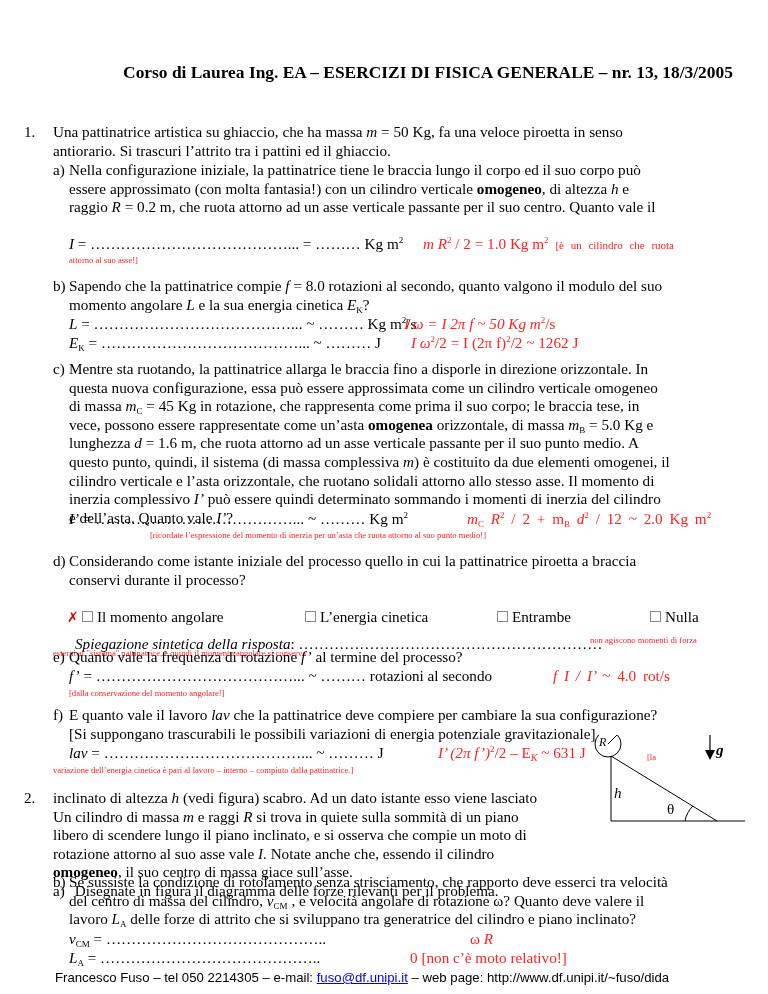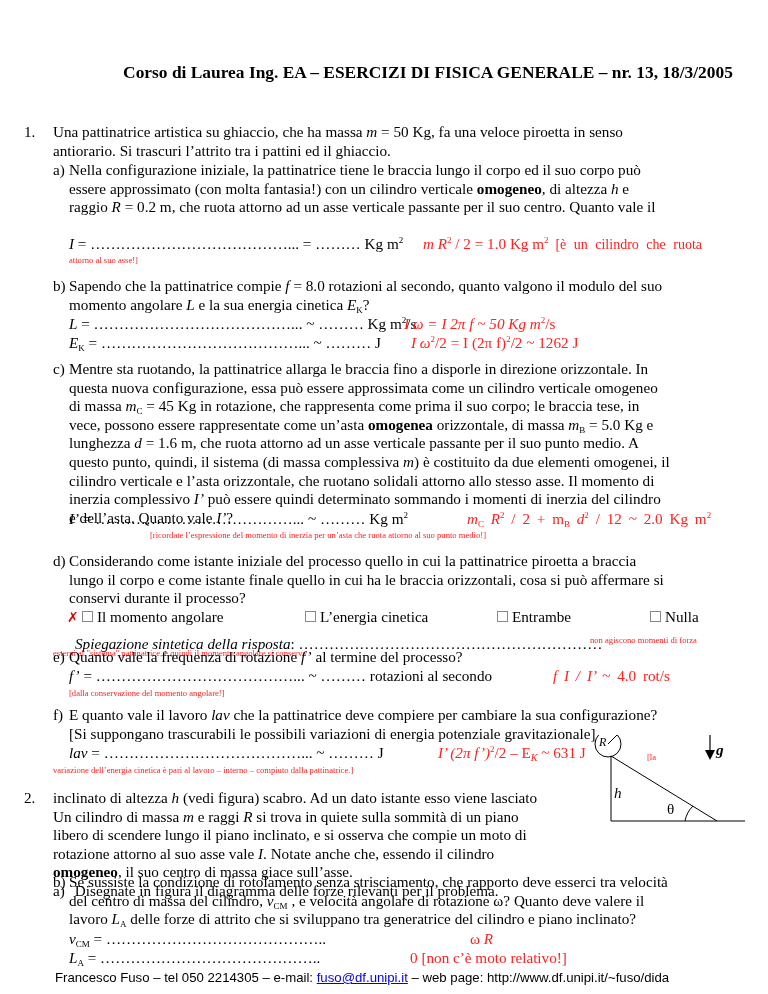--- a/index.html
+++ b/index.html
@@ -1,21 +1,21 @@
 <!DOCTYPE html>
 <html><head>
 <meta charset="utf-8">
 <style>
   html, body { margin:0; padding:0; background:#fff; }
   body { width:768px; height:994px; position:relative; overflow:hidden;
          font-family:"Liberation Serif", serif; color:#000; font-size:15.2px; line-height:18.6px; }
   .abs { position:absolute; }
   .title { left:0; width:768px; top:63px; text-align:center; font-weight:bold; font-size:17.4px;margin-left:44px; }
   .red { color:#ff2020; }
-  .tiny { font-size:14px; line-height:11px; }
+  .tiny { font-size:11px; line-height:11px; }
   .small-red { color:#ff2020; font-size:8.6px; }
   i { font-style:italic; }
   b { font-weight:bold; }
   sup { font-size:9px; line-height:0; vertical-align:6px; }
   sub { font-size:9px; line-height:0; vertical-align:-3px; }
   .row { white-space:nowrap; }
   .footer { font-family:"Liberation Sans", sans-serif; font-size:13.2px; white-space:nowrap; }
   .footer a { color:#0000ee; text-decoration:underline; }
   .chk { display:inline-block; width:9px; height:9px; border:1px solid #888; vertical-align:0px; margin-right:4px; }
   .xmark { color:#e00000; font-weight:bold; font-family:"DejaVu Sans", sans-serif; font-size:14px; }
@@ -80,21 +80,20 @@
   <i>I’</i><span> = …………………………………... ~ ……… Kg m</span><sup>2</sup>
 </div>
 <div class="abs row red" style="left:467px; top:510px; word-spacing:3px;">
   <i>m</i><sub>C</sub><i> R</i><sup>2</sup><span> / 2 + m</span><sub>B</sub><i> d</i><sup>2</sup><span> / 12 ~ 2.0 Kg m</span><sup>2</sup>
 </div>
 <div class="abs row small-red" style="left:150px; top:526px;">[ricordate l’espressione del momento di inerzia per un’asta che ruota attorno al suo punto medio!]</div>
 
 <div class="abs" style="left:53px; top:552px;">d)</div>
 <div class="abs row" style="left:69px; top:552px;">
   <div>Considerando come istante iniziale del processo quello in cui la pattinatrice piroetta a braccia</div>
-  <div>lungo il corpo e come istante finale quello in cui ha le braccia orizzontali, cosa si può affermare si</div>
   <div>conservi durante il processo?</div>
 </div>
 <span class="abs xmark" style="left:67px; top:551px; top:608px;">✗</span>
 <div class="abs row" style="left:82px; top:608px;">
   <span class="chk"></span><span>Il momento angolare</span>
 </div>
 <div class="abs row" style="left:305px; top:608px;">
   <span class="chk"></span><span>L’energia cinetica</span>
 </div>
 <div class="abs row" style="left:497px; top:608px;">

